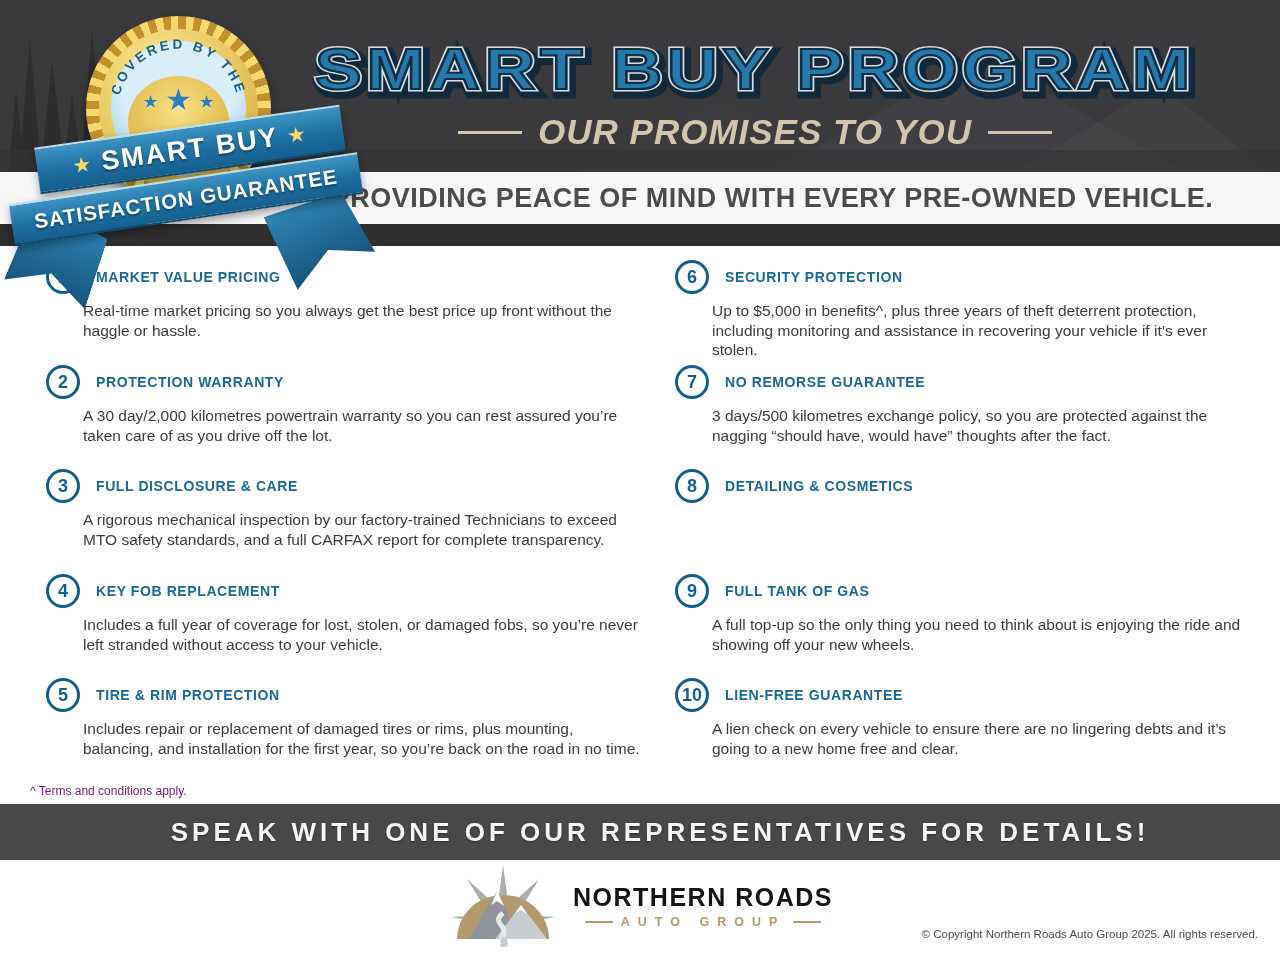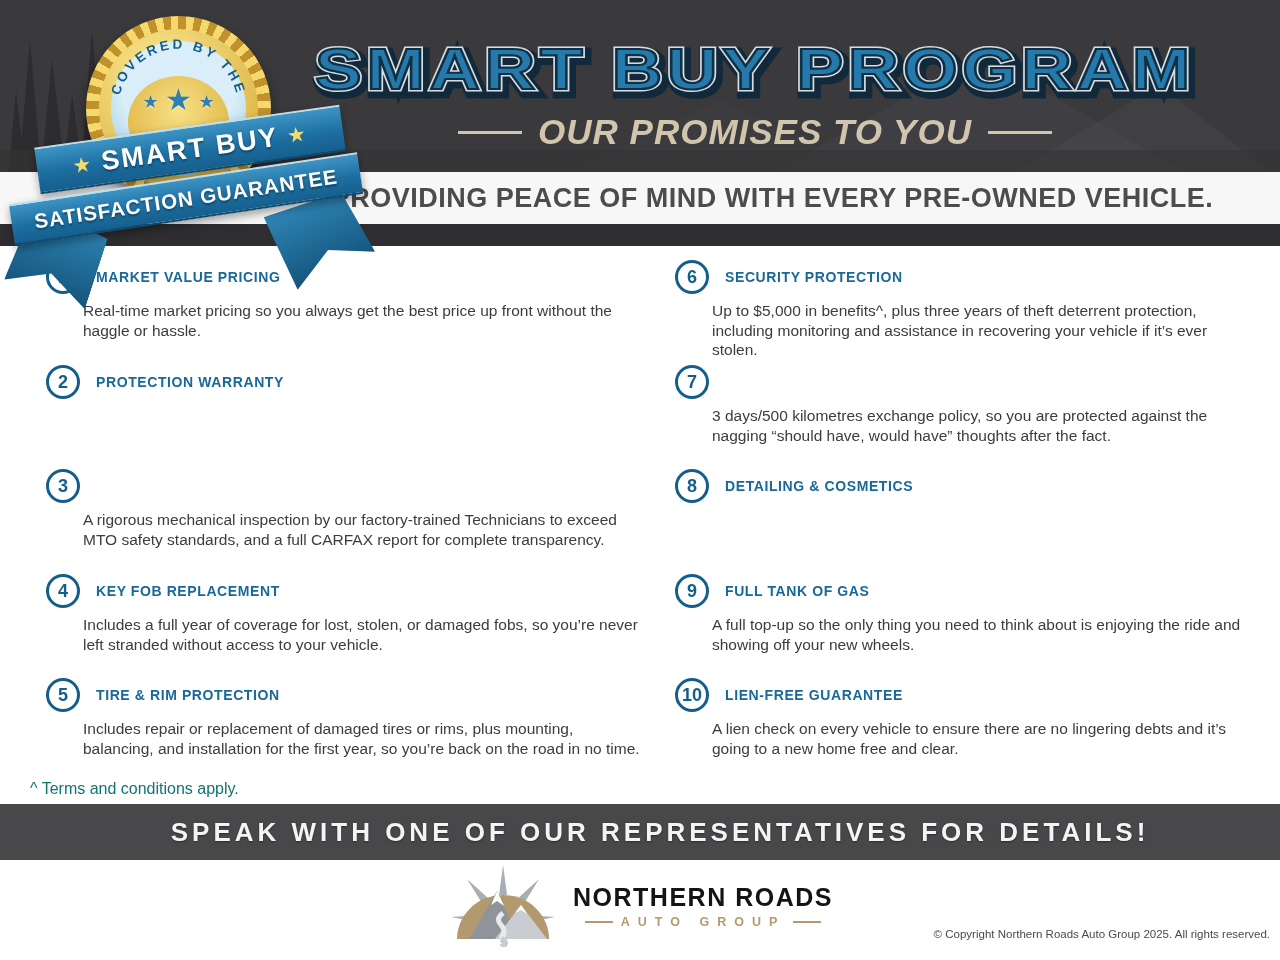--- a/index.html
+++ b/index.html
@@ -61,36 +61,36 @@
   .content { position:relative; width:100%; height:558px; background:#ffffff;
     display:grid; grid-template-columns:615px 1fr; column-gap:14px;
     grid-template-rows:105px 104px 105px 104px auto; padding:14px 28px 0 46px; }
   .promise { position:relative; }
   .promise-head { display:flex; align-items:center; }
   .num { flex:0 0 auto; width:34px; height:34px; border:3px solid #135e8a; border-radius:50%;
     display:flex; align-items:center; justify-content:center;
     font-size:18px; font-weight:bold; color:#135e8a; background:#fff; }
   .promise h3 { font-size:14px; font-weight:bold; color:#19689a; letter-spacing:0.6px; margin-left:16px; white-space:nowrap; }
   .promise p { margin:7px 0 0 37px; font-size:15.5px; line-height:19.5px; color:#3c3c3c; max-width:560px; }
-  .footnote { position:absolute; left:30px; bottom:6px; font-size:16px; color:#0f766e; }
+  .footnote { position:absolute; left:30px; bottom:6px; font-size:12px; color:#701a75; }
 
   
   .cta-bar { width:100%; height:56px; background:#48484a; display:flex; align-items:center; justify-content:center;padding-left:40px; }
   .cta-text { color:#f4f4f4; font-size:26px; font-weight:600; letter-spacing:4px; white-space:nowrap;
     text-shadow:0 1px 2px rgba(0,0,0,.4); }
 
   
   .footer { position:relative; width:100%; height:92px; background:#ffffff; }
   .logo { position:absolute; left:50%; top:46px; transform:translate(-50%,-50%); display:flex; align-items:center; gap:14px; }
   .logo-text { display:flex; flex-direction:column; }
   .logo-name { font-size:25px; font-weight:800; color:#141414; letter-spacing:1.5px; white-space:nowrap; }
   .logo-sub-row { margin-top:3px; display:flex; align-items:center; justify-content:center; gap:8px; }
   .logo-sub-row .dash { width:28px; height:1.5px; background:#b49a6e; }
   .logo-sub { font-size:12.5px; color:#b49a6e; letter-spacing:8px; font-weight:600; white-space:nowrap; }
-  .copyright { position:absolute; right:10px; bottom:12px; font-size:11.5px; color:#4a4a4a; }
+  .copyright { position:absolute; right:22px; bottom:12px; font-size:11.5px; color:#4a4a4a; }
 </style>
 </head>
 <body>
 
 <div class="page">
 
   <div class="header">
     <svg class="header-art" viewBox="0 0 1280 180" preserveAspectRatio="none" aria-hidden="true">
       <rect x="0" y="0" width="1280" height="180" fill="#3a3a3d"></rect>
       <polygon points="760,180 980,55 1200,180" fill="#47474b" opacity="0.45"></polygon>
@@ -169,32 +169,35 @@
         <h3>SECURITY PROTECTION</h3>
       </div>
       <p>Up to $5,000 in benefits^, plus three years of theft deterrent protection, including monitoring and assistance in recovering your vehicle if it’s ever stolen.</p>
     </div>
 
     <div class="promise">
       <div class="promise-head">
         <span class="num">2</span>
         <h3>PROTECTION WARRANTY</h3>
       </div>
+      <p>A 30 day/2,000 kilometres powertrain warranty so you can rest assured you’re taken care of as you drive off the lot.</p>
     </div>
 
     <div class="promise">
       <div class="promise-head">
         <span class="num">7</span>
+        <h3>NO REMORSE GUARANTEE</h3>
       </div>
       <p>3 days/500 kilometres exchange policy, so you are protected against the nagging “should have, would have” thoughts after the fact.</p>
     </div>
 
     <div class="promise">
       <div class="promise-head">
         <span class="num">3</span>
+        <h3>FULL DISCLOSURE &amp; CARE</h3>
       </div>
       <p>A rigorous mechanical inspection by our factory-trained Technicians to exceed MTO safety standards, and a full CARFAX report for complete transparency.</p>
     </div>
 
     <div class="promise">
       <div class="promise-head">
         <span class="num">8</span>
         <h3>DETAILING &amp; COSMETICS</h3>
       </div>
     </div>

